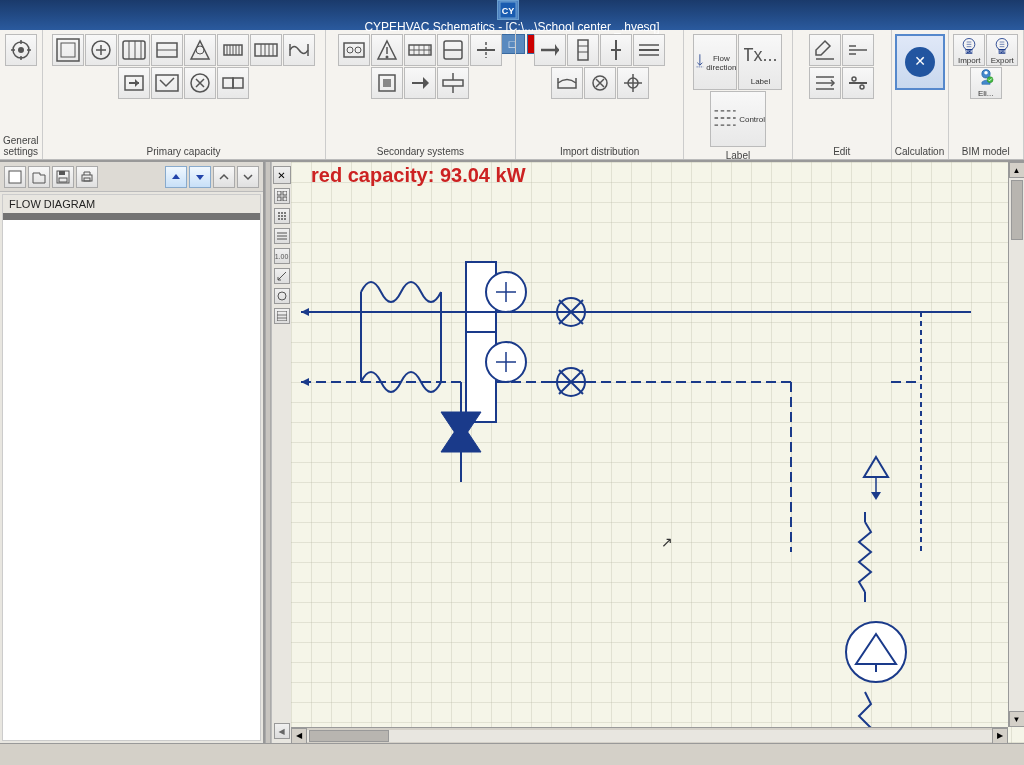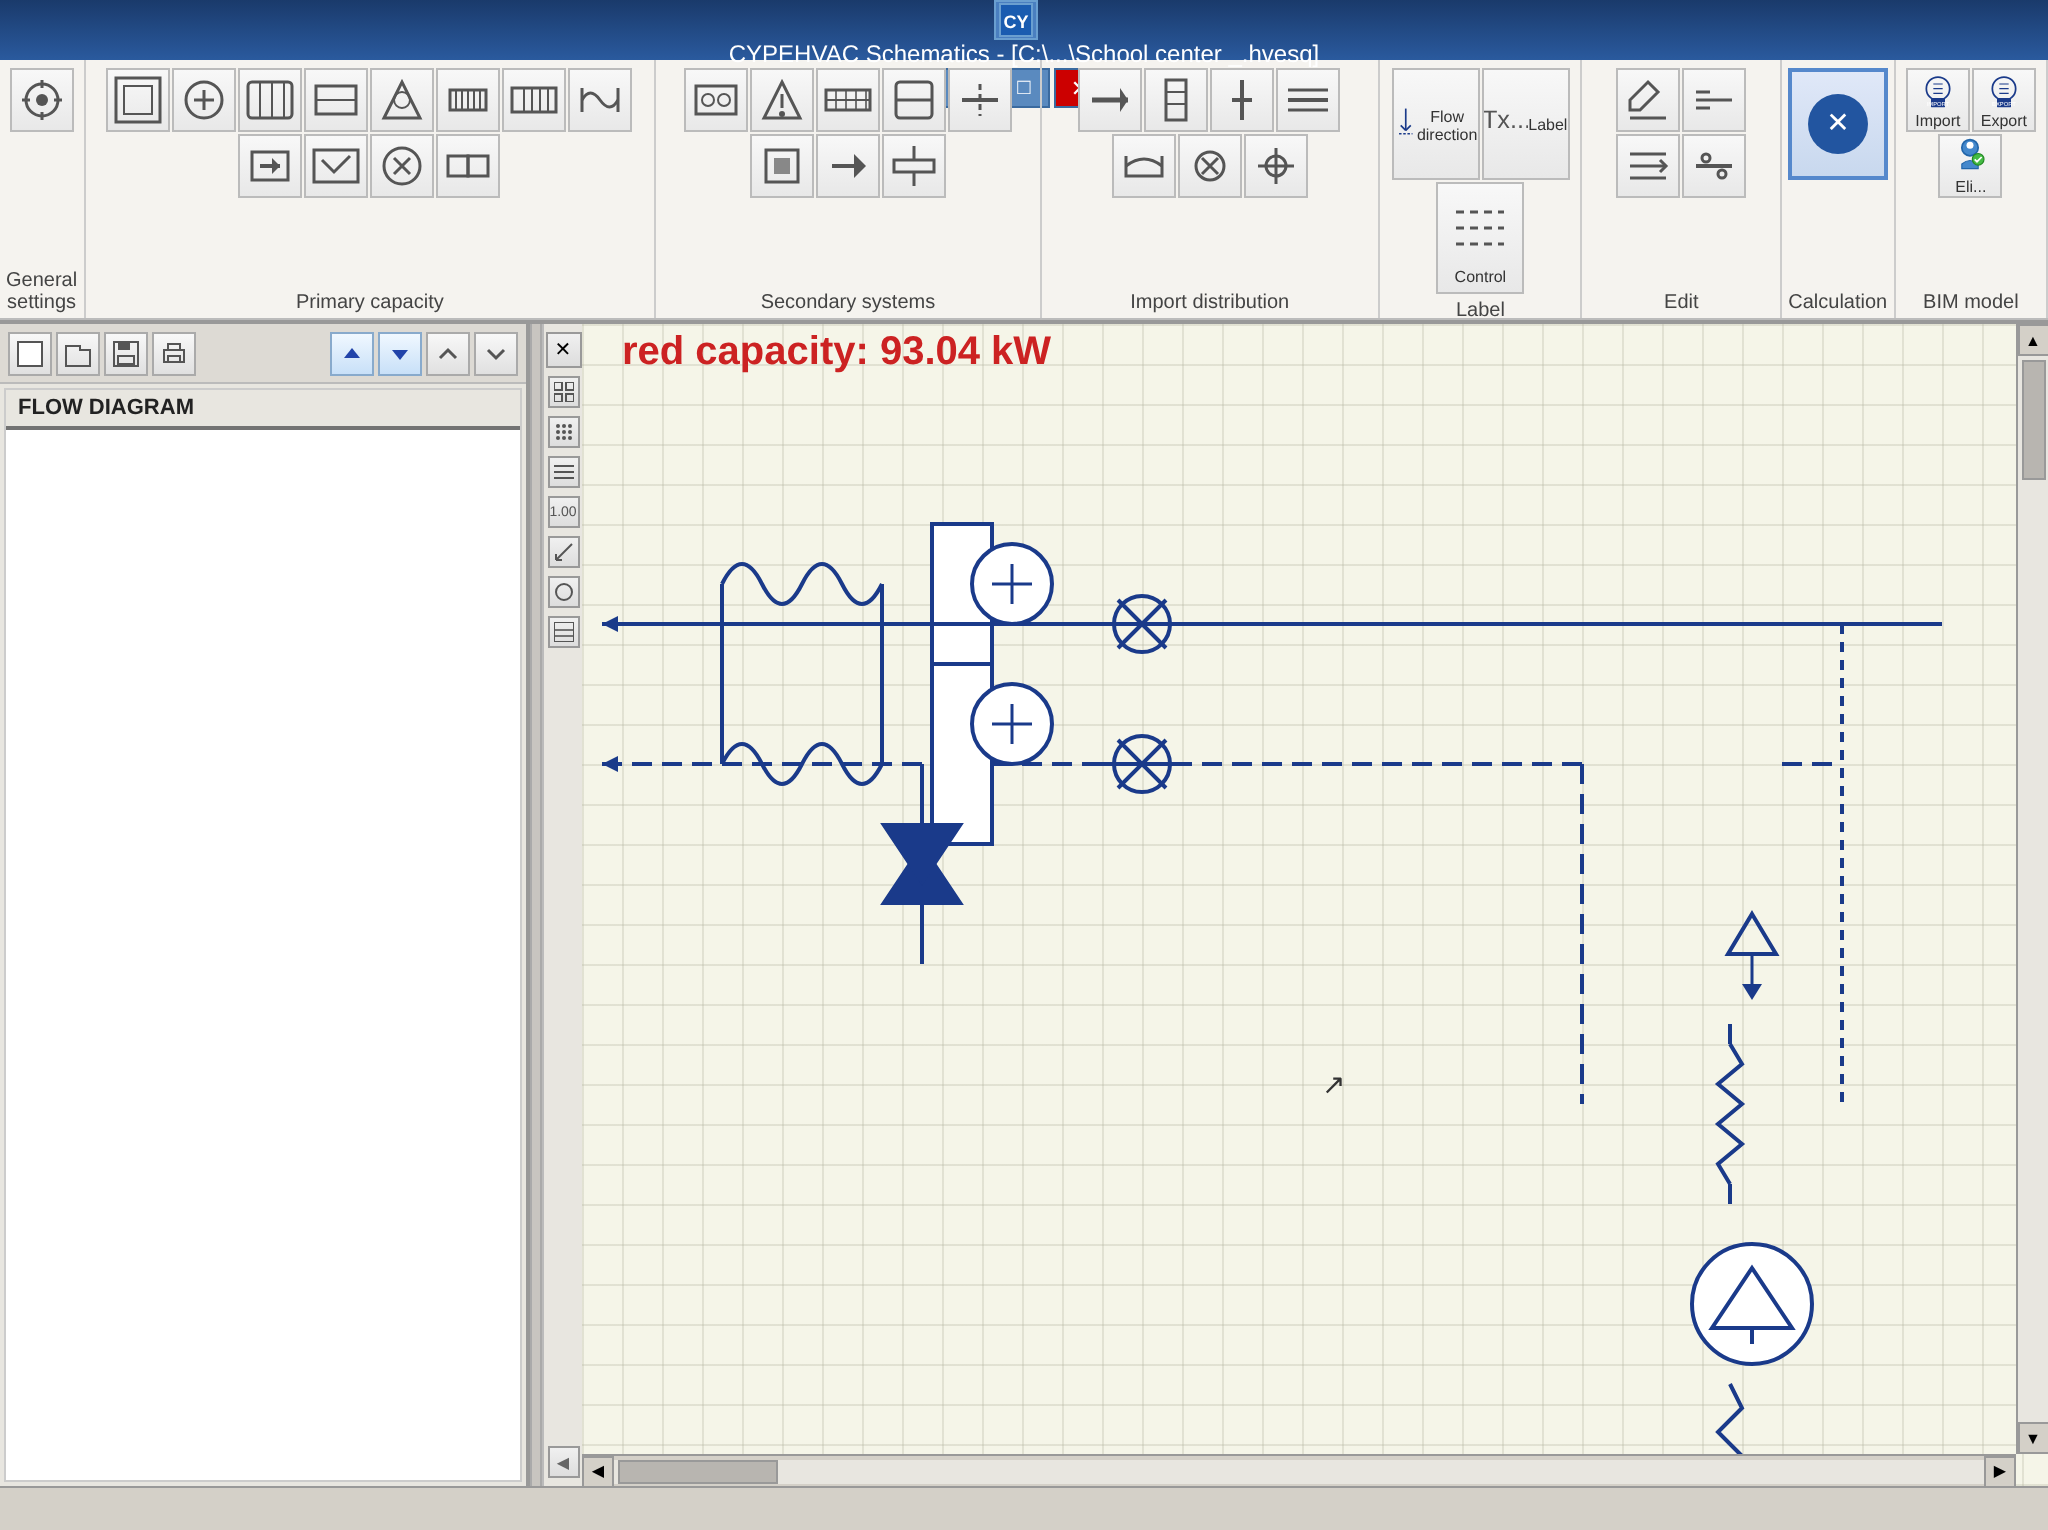--- a/index.html
+++ b/index.html
@@ -94,23 +94,23 @@
     }
     #left-panel-content {
       flex: 1;
       background: white;
       border: 1px solid #ccc;
       margin: 2px;
     }
     #panel-header {
       background: #e8e6e0;
       font-size: 11px;
-      font-weight: bold;
+      font-weight: normal;
       padding: 3px 6px;
-      border-bottom: 2px solid #737373;
+      border-bottom: 7px solid #737373;
       color: #222;
     }
 
     
     #right-vbar {
       width: 20px;
       background: #e8e6e0;
       border-left: 1px solid #bbb;
       display: flex;
       flex-direction: column;
@@ -478,27 +478,27 @@
       <div class="tb-group-btns">
         <div class="tb-btn" style="width:44px;height:56px;flex-direction:row">
           <svg width="28" height="36" viewBox="0 0 28 36">
             <path d="M14 2 L14 28" stroke="#1a3a8a" stroke-width="2"></path>
             <path d="M14 28 L8 22" stroke="#1a3a8a" stroke-width="2"></path>
             <path d="M14 28 L20 22" stroke="#1a3a8a" stroke-width="2"></path>
             <path d="M6 32 L22 32" stroke="#1a3a8a" stroke-width="1.5" stroke-dasharray="3,2"></path>
           </svg>
           <span style="font-size:8px;color:#333;margin-top:2px">Flow<br>direction</span>
         </div>
-        <div class="tb-btn" style="width:44px;height:56px;flex-direction:row">
+        <div class="tb-btn" style="width:44px;height:56px;flex-direction:column">
           <svg width="32" height="36" viewBox="0 0 32 36">
             <text x="16" y="22" text-anchor="middle" font-size="18" fill="#555" font-family="Arial">Tx...</text>
           </svg>
           <span style="font-size:8px;color:#333;margin-top:0px">Label</span>
         </div>
-        <div class="tb-btn" style="width:44px;height:56px;flex-direction:column">
+        <div class="tb-btn" style="width:56px;height:56px;flex-direction:row">
           <svg width="32" height="36" viewBox="0 0 32 36">
             <line x1="4" y1="10" x2="28" y2="10" stroke="#555" stroke-width="1.5" stroke-dasharray="4,3"></line>
             <line x1="4" y1="18" x2="28" y2="18" stroke="#555" stroke-width="1.5" stroke-dasharray="4,3"></line>
             <line x1="4" y1="26" x2="28" y2="26" stroke="#555" stroke-width="1.5" stroke-dasharray="4,3"></line>
           </svg>
           <span style="font-size:8px;color:#333;margin-top:0px">Control</span>
         </div>
       </div>
       <div class="tb-group-label">Label</div>
     </div>

